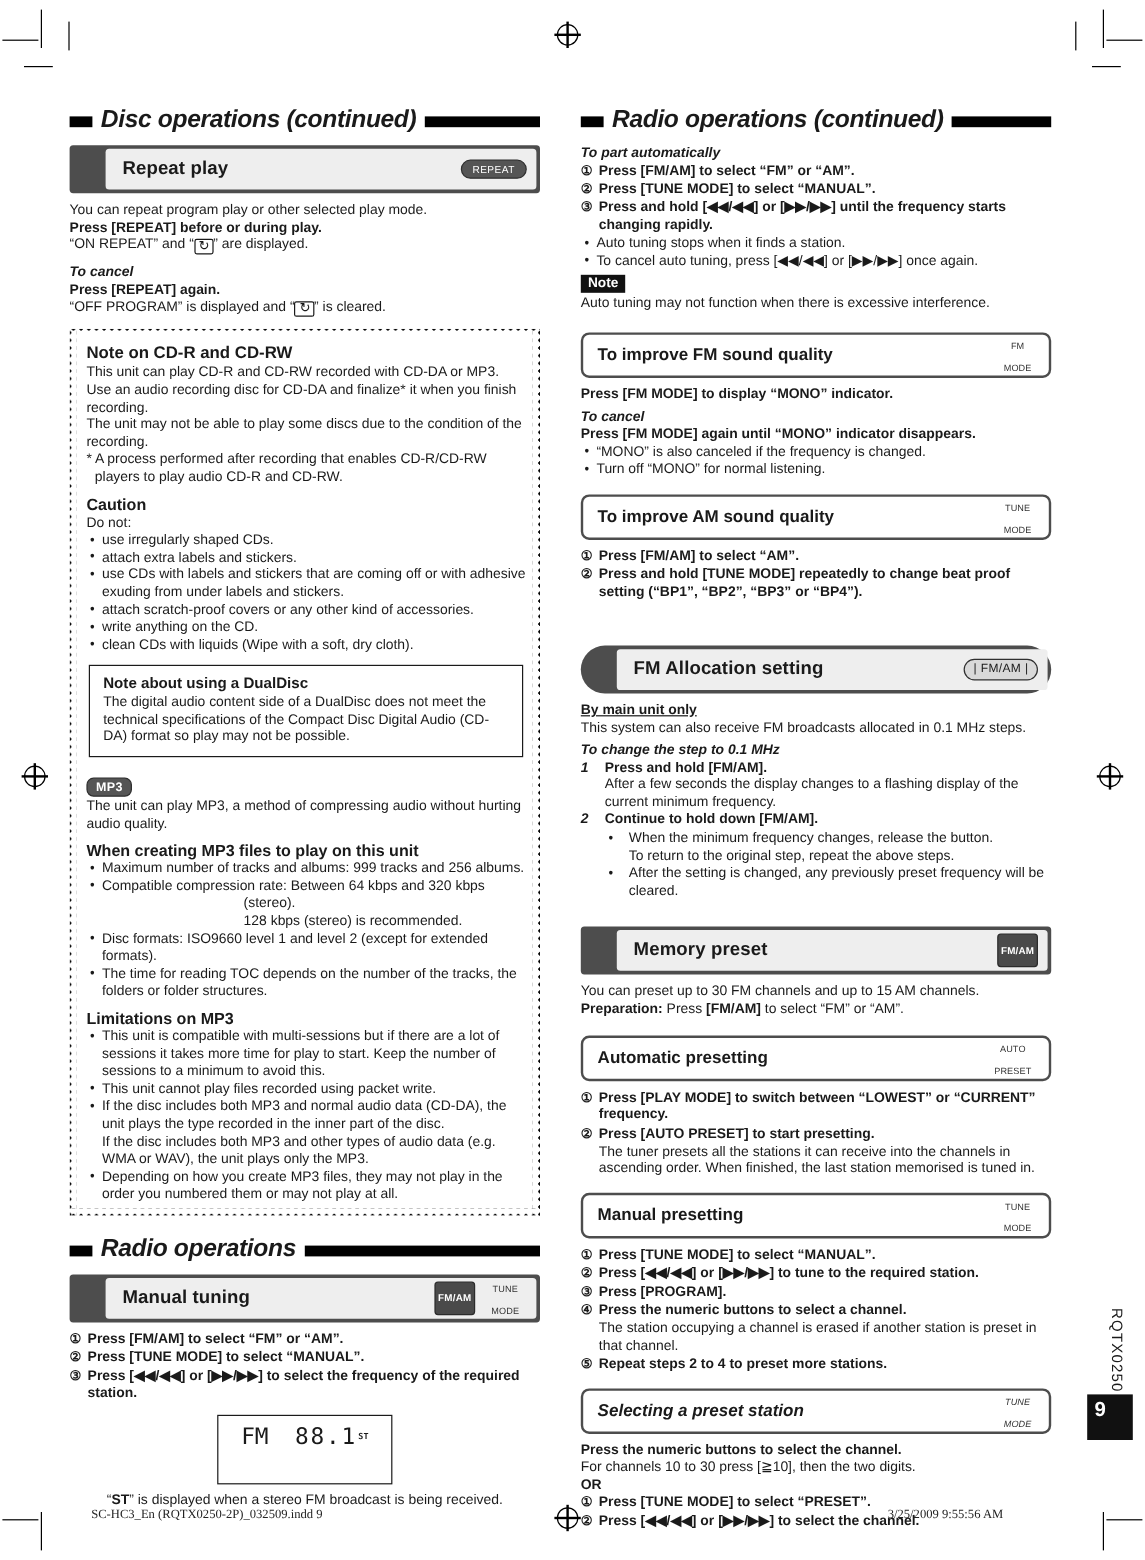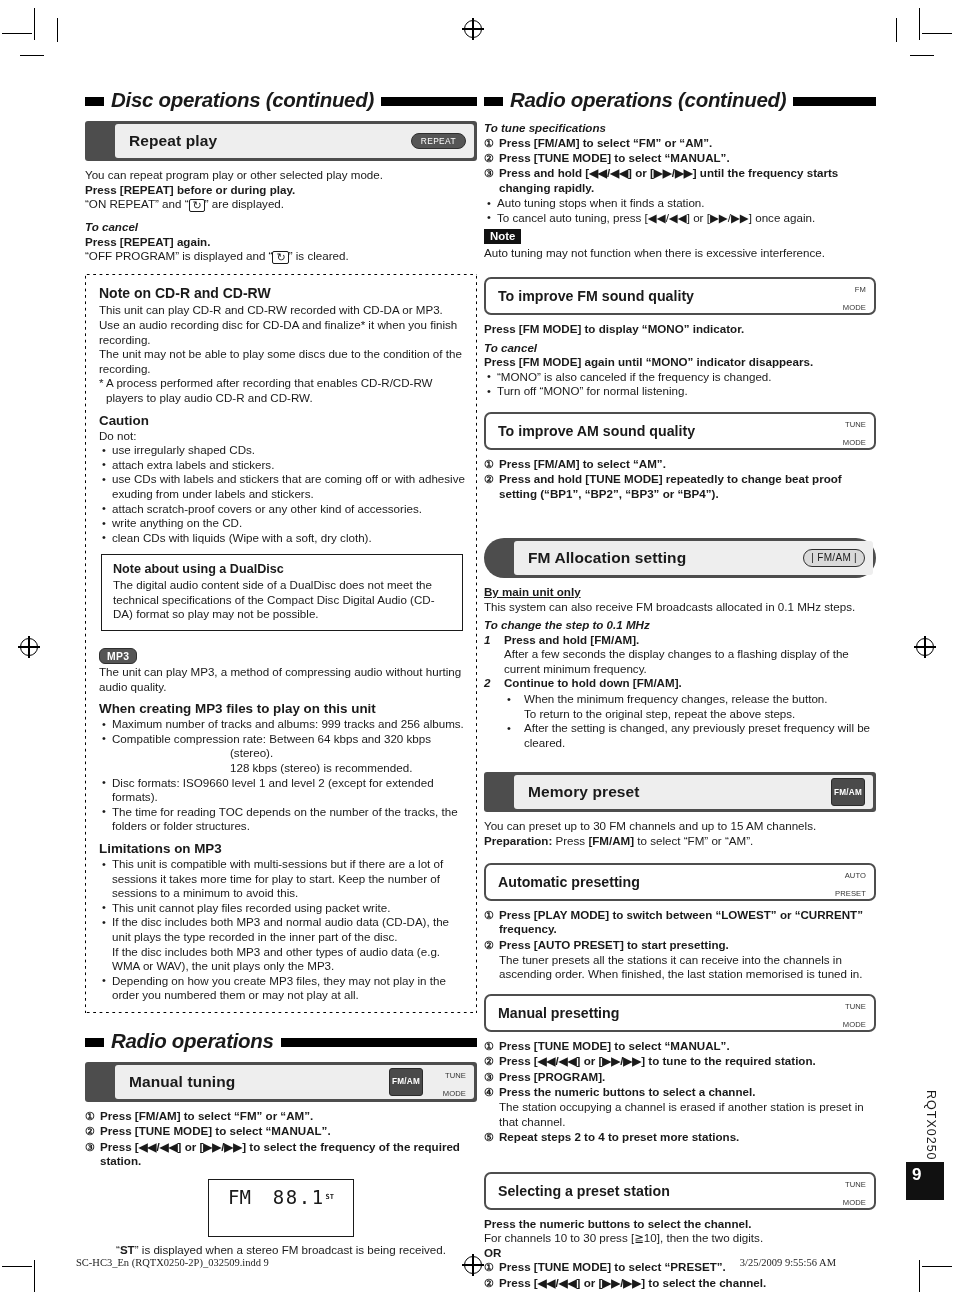--- a/index.html
+++ b/index.html
@@ -18,21 +18,21 @@
   .crop { position:absolute; background:#000; }
   .reg { position:absolute; width:22px; height:22px; }
   .reg:before, .reg:after { content:""; position:absolute; background:#000; }
   .reg:before { left:10px; top:0; width:1.5px; height:22px; }
   .reg:after { top:10px; left:0; height:1.5px; width:22px; }
   .reg .circ { position:absolute; left:2px; top:2px; width:18px; height:18px;
                border:1.5px solid #000; border-radius:50%; }
 
   
   .col { position:absolute; top:88px; }
-  .col-left { left:85px; width:392px; }
+  .col-left { left:58px; width:392px; }
   .col-right { left:484px; width:392px; }
 
   
   .sect-title { display:flex; align-items:center; gap:7px; margin-bottom:9px; }
   .sect-title .sq { width:19px; height:9px; background:#000; flex:0 0 auto; margin-top:3px; }
   .sect-title h1 {
     font-size:20.5px; font-weight:bold; font-style:italic;
     margin:0; white-space:nowrap; letter-spacing:-0.3px;
     font-family:"Liberation Sans", sans-serif;
   }
@@ -69,21 +69,21 @@
     font-size:8.4px; font-weight:normal; letter-spacing:0.4px;
     padding:2.5px 9px 2.5px 9px; line-height:1;
     border:1px solid #2f2f2f;
   }
   .key-sq {
     background:#4a4a4a; color:#fff; border-radius:3px;
     font-size:8.2px; font-weight:bold; width:34px; height:28px;
     display:flex; align-items:center; justify-content:center;
     border:1px solid #2b2b2b; letter-spacing:0.2px;
   }
-  .key-oval { width:36px; text-align:right; }
+  .key-oval { width:36px; text-align:center; }
   .key-oval .lbl { font-size:7.6px; line-height:8.4px; color:#333; font-weight:normal; letter-spacing:0.1px; }
   .key-oval .ov { width:30px; height:11px; background:#4a4a4a; border-radius:6px; margin:1.5px auto 0 auto; }
   .key-main {
     background:#d9d9d9; color:#1a1a1a; font-size:10px; padding:3px 7px;
     letter-spacing:0.3px;
   }
 
   
   p, ul, ol { margin:0; }
   .t { font-size:11.6px; line-height:14.6px; margin:0 0 0 0; }
@@ -335,21 +335,21 @@
   </div>
 
   <div class="col col-right">
 
     <div class="sect-title">
       <span class="sq"></span>
       <h1>Radio operations (continued)</h1>
       <span class="rule"></span>
     </div>
 
-    <p class="t i">To tune specifications</p>
+    <p class="t i">To part automatically</p>
     <ol class="nlist">
       <li class="b"><span class="num">①</span><span>Press [FM/AM] to select “FM” or “AM”.</span></li>
       <li class="b"><span class="num">②</span><span>Press [TUNE MODE] to select “MANUAL”.</span></li>
       <li class="b"><span class="num">③</span><span>Press and hold [◀◀/◀◀] or [▶▶/▶▶] until the frequency starts changing rapidly.</span></li>
     </ol>
     <ul class="blist">
       <li>Auto tuning stops when it finds a station.</li>
       <li>To cancel auto tuning, press [◀◀/◀◀] or [▶▶/▶▶] once again.</li>
     </ul>
     <span class="notebadge">Note</span>
@@ -442,21 +442,21 @@
       </span>
     </div>
     <ol class="nlist">
       <li class="b"><span class="num">①</span><span>Press [TUNE MODE] to select “MANUAL”.</span></li>
       <li class="b"><span class="num">②</span><span>Press [◀◀/◀◀] or [▶▶/▶▶] to tune to the required station.</span></li>
       <li class="b"><span class="num">③</span><span>Press [PROGRAM].</span></li>
       <li class="b"><span class="num">④</span><span>Press the numeric buttons to select a channel.</span><span class="sub">The station occupying a channel is erased if another station is preset in that channel.</span></li>
       <li class="b"><span class="num">⑤</span><span>Repeat steps 2 to 4 to preset more stations.</span></li>
     </ol>
 
-    <div class="obox" style="margin-top:27px;">
+    <div class="obox" style="margin-top:12px;font-style:italic;">
       <h3>Selecting a preset station</h3>
       <span class="key-oval">
         <span class="lbl">TUNE</span>
         <span class="lbl">MODE</span>
         <span class="ov"></span>
       </span>
     </div>
     <p class="t b">Press the numeric buttons to select the channel.</p>
     <p class="t">For channels 10 to 30 press [≧10], then the two digits.</p>
     <p class="t b">OR</p>

